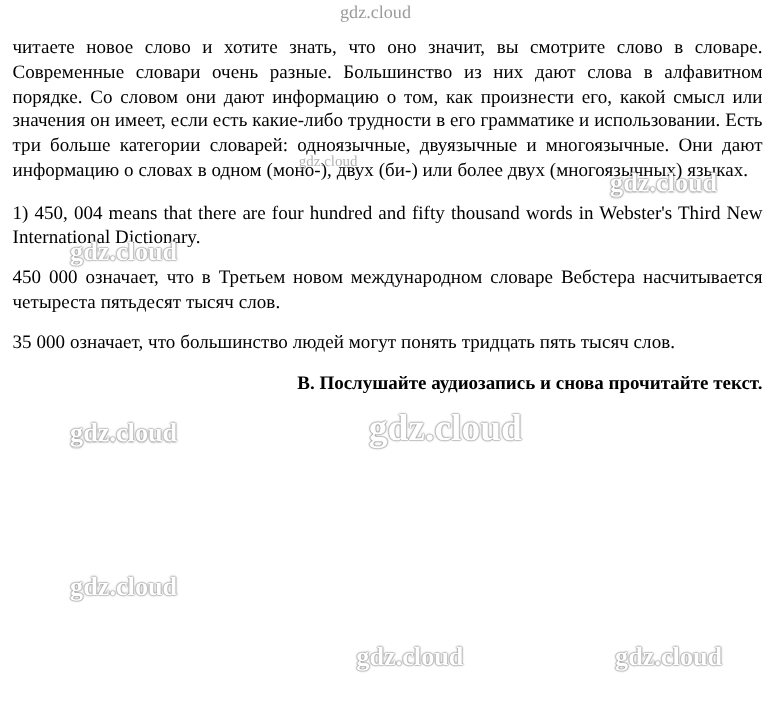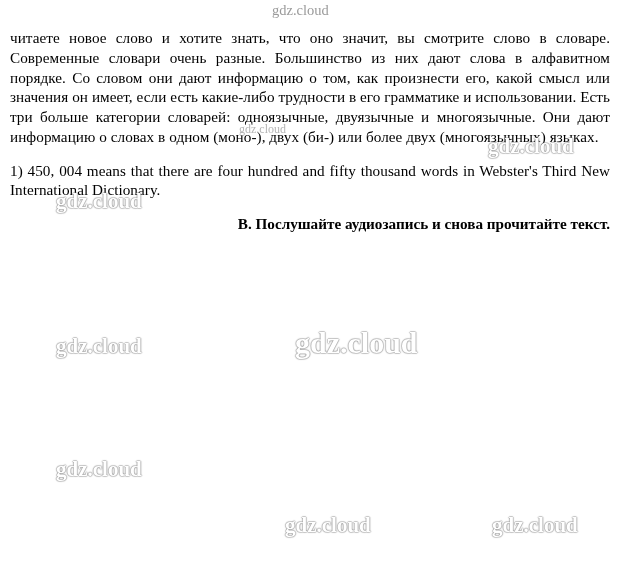--- a/index.html
+++ b/index.html
@@ -84,22 +84,24 @@
 <body>
 
 <div class="page">
 
   <div class="wm wm-top">gdz.cloud</div>
 
   <p class="para ru first">читаете новое слово и хотите знать, что оно значит, вы смотрите слово в словаре. Современные словари очень разные. Большинство из них дают слова в алфавитном порядке. Со словом они дают информацию о том, как произнести его, какой смысл или значения он имеет, если есть какие-либо трудности в его грамматике и использовании. Есть три больше категории словарей: одноязычные, двуязычные и многоязычные. Они дают информацию о словах в одном (моно-), двух (би-) или более двух (многоязычных) языках.</p>
 
   <p class="para en tight">1) 450, 004 means that there are four hundred and fifty thousand words in Webster's Third New International Dictionary.</p>
 
+  <p class="para ru tight">450 000 означает, что в Третьем новом международном словаре Вебстера насчитывается четыреста пятьдесят тысяч слов.</p>
 
 
+  <p class="para ru tight">35 000 означает, что большинство людей могут понять тридцать пять тысяч слов.</p>
 
 
 
   <p class="final">B. Послушайте аудиозапись и снова прочитайте текст.</p>
 
   <div class="wm wm-1">gdz.cloud</div>
   <div class="wm wm-2">gdz.cloud</div>
   <div class="wm wm-3">gdz.cloud</div>
   <div class="wm wm-4">gdz.cloud</div>
   <div class="wm wm-5">gdz.cloud</div>

